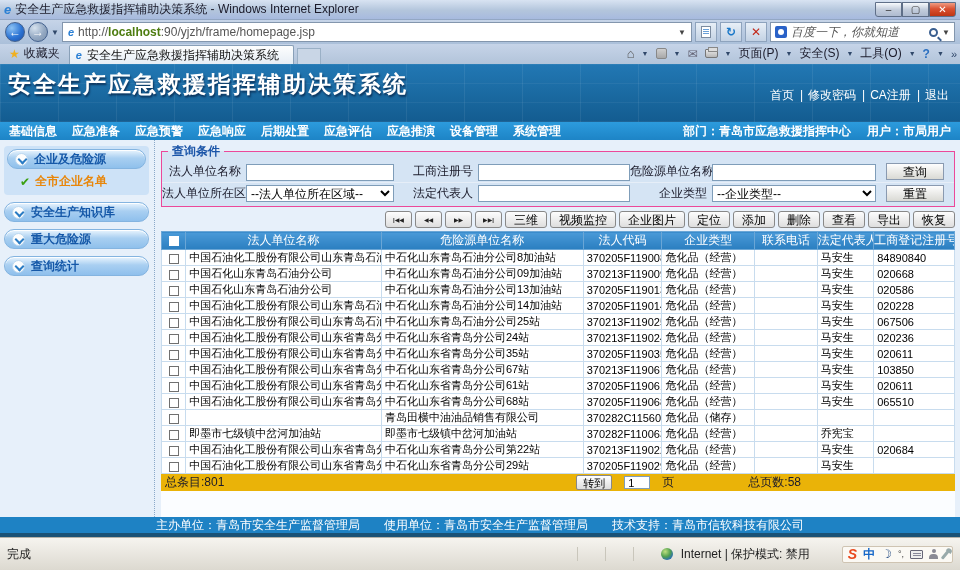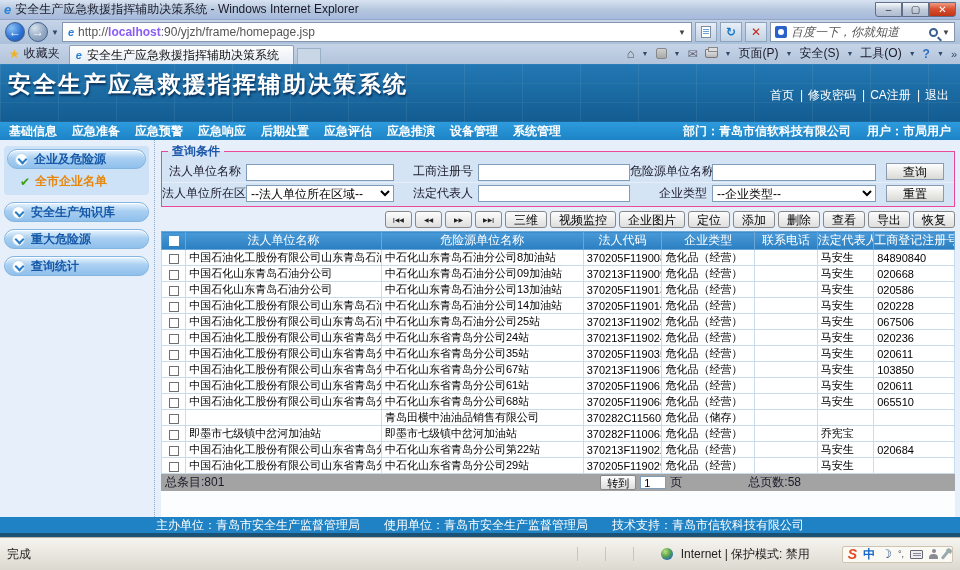--- a/index.html
+++ b/index.html
@@ -14,21 +14,21 @@
   .win-btn{width:27px;height:15px;border:1px solid #5f6f88;display:flex;align-items:center;justify-content:center;font-size:10px;color:#fff;background:linear-gradient(#f7fafd,#c3cddc 50%,#aebbd0);color:#333;}
   .win-btn.min{border-radius:0 0 0 3px;}
   .win-btn.close{background:linear-gradient(#f09d84,#da5132 45%,#bf3514);color:#fff;font-weight:bold;border-radius:0 0 3px 0;}
   .addrbar{height:24px;background:linear-gradient(#c6d4e8,#abc0da);display:flex;align-items:center;gap:3px;padding:0 5px;}
   .nav-circle{width:20px;height:20px;border-radius:50%;border:1px solid #43618e;display:flex;align-items:center;justify-content:center;color:#fff;font-size:12px;line-height:1;}
   .nav-circle.back{background:radial-gradient(circle at 32% 28%,#8cc2f4,#2d74d4 55%,#1c4fa6);}
   .nav-circle.fwd{background:radial-gradient(circle at 32% 28%,#d6e2ee,#93a8c2 55%,#7d92ad);}
   .mini-chevron{font-size:8px;color:#30486a;}
   .addr-field{flex:1;height:20px;background:#fff;border:1px solid #8396ad;display:flex;align-items:center;gap:4px;padding:0 5px;font-size:12px;}
   .addr-text{white-space:nowrap;overflow:hidden;color:#555;}
-  .addr-host{color:#8b5cf6;font-weight:bold;}
+  .addr-host{color:#4d7c0f;font-weight:bold;}
   .addr-dd{margin-left:auto;color:#444;font-size:8px;}
   .chrome-btn{width:22px;height:20px;border:1px solid #8ea3bd;background:linear-gradient(#e8eff7,#c3d2e4);display:flex;align-items:center;justify-content:center;font-size:12px;}
   .refresh-glyph{color:#1a78c8;font-weight:bold;}
   .stop-glyph{color:#c22718;font-weight:bold;}
   .page-glyph{width:10px;height:12px;background:#fff;border:1px solid #7b8ba0;position:relative;}
   .page-glyph::after{content:"";position:absolute;left:1px;top:2px;width:6px;height:1px;box-shadow:0 2px 0 #6aa0d8,0 4px 0 #6aa0d8;background:#6aa0d8;}
   .searchbox{width:185px;height:20px;background:#fff;border:1px solid #8396ad;display:flex;align-items:center;gap:4px;padding:0 4px;}
   .baidu-ico{width:12px;height:12px;border-radius:2px;background:#2a62c8;flex:none;position:relative;}
   .baidu-ico::after{content:"";position:absolute;left:3px;top:3px;width:6px;height:6px;border-radius:50%;background:#fff;}
   .search-input{border:none;outline:none;flex:1;font-size:12px;min-width:0;}
@@ -90,21 +90,21 @@
   .tb{height:17px;background:linear-gradient(#fdfdfd,#dedede);border:1px solid #888;border-radius:3px;font-size:12px;padding:0 8px;font-family:inherit;cursor:pointer;white-space:nowrap;}
   .tb.nav{width:27px;padding:0;font-size:6px;font-weight:bold;color:#222;}
 
   table.grid{border-collapse:collapse;table-layout:fixed;width:100%;background:#fff;}
   table.grid th{background:linear-gradient(#4a9ad8,#2a7ec0);color:#fff;font-size:12px;font-weight:normal;height:17px;border:1px solid #6aa6d6;overflow:hidden;white-space:nowrap;}
   table.grid td{height:15px;font-size:11px;border:1px solid #c8dcee;padding:0 3px;overflow:hidden;white-space:nowrap;color:#000;}
   .cb{display:inline-block;width:10px;height:10px;background:#fff;border:1px solid #707070;vertical-align:middle;cursor:pointer;}
   th .cb{border-color:#fff;}
   td.c-check{text-align:center;}
 
-  .pagebar{height:17px;background:#a3a3a3;display:flex;align-items:center;font-size:12px;padding:0 4px;gap:4px;color:#1a1a2a;}
+  .pagebar{height:17px;background:#eab308;display:flex;align-items:center;font-size:12px;padding:0 4px;gap:12px;color:#1a1a2a;}
   .goto-btn{height:15px;font-size:11px;padding:0 6px;border:1px solid #888;background:linear-gradient(#fff,#ddd);border-radius:2px;font-family:inherit;cursor:pointer;}
   .page-input{width:26px;height:13px;border:1px solid #7f9db9;font-size:11px;padding:0 3px;}
   .total-pages{margin-left:62px;margin-right:150px;}
   .filler{flex:1;background:#fbfdff;}
 
   
   .appfooter{height:16px;background:#1e82c4;color:#fff;font-size:12px;display:flex;justify-content:center;align-items:center;gap:24px;white-space:nowrap;}
   .darkstrip{height:4px;background:#1a5276;}
   .statusbar{height:20px;background:linear-gradient(#f6f4ef,#dcd9d0);border-top:1px solid #b5b2a8;display:flex;align-items:center;font-size:12px;padding:16px 7px;gap:8px;color:#222;}
   .status-spacer{flex:1;}
@@ -223,21 +223,21 @@
 
       <span class="menu-item">应急评估</span>
 
       <span class="menu-item">应急推演</span>
 
       <span class="menu-item">设备管理</span>
 
       <span class="menu-item">系统管理</span>
 
     <div class="menu-right">
-      <span>部门：青岛市信软科技有限公司</span>
+      <span>部门：青岛市应急救援指挥中心</span>
       <span>用户：市局用户</span>
     </div>
   </div>
 
   <div class="content">
 
     <div class="sidebar">
       <div class="side-panel">
         <div class="side-btn">
           <span class="side-ico"></span>

